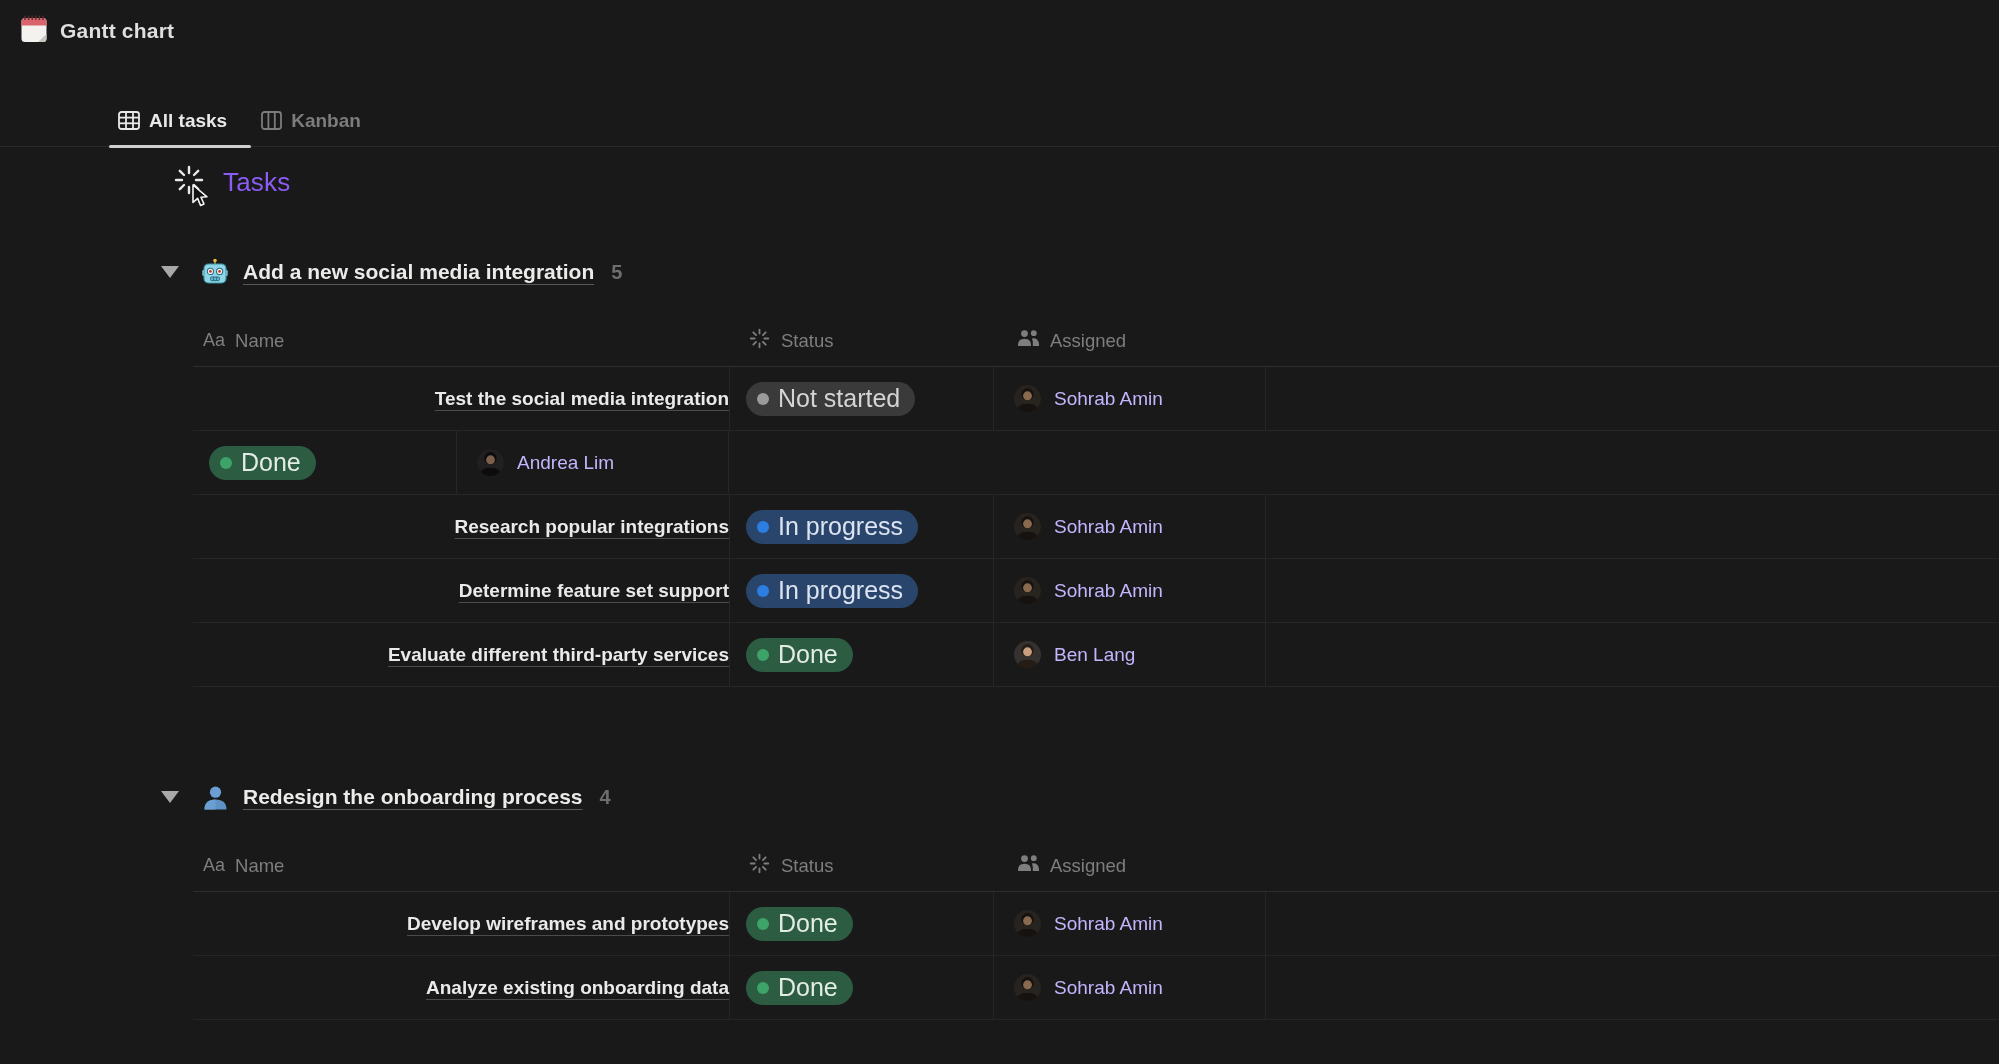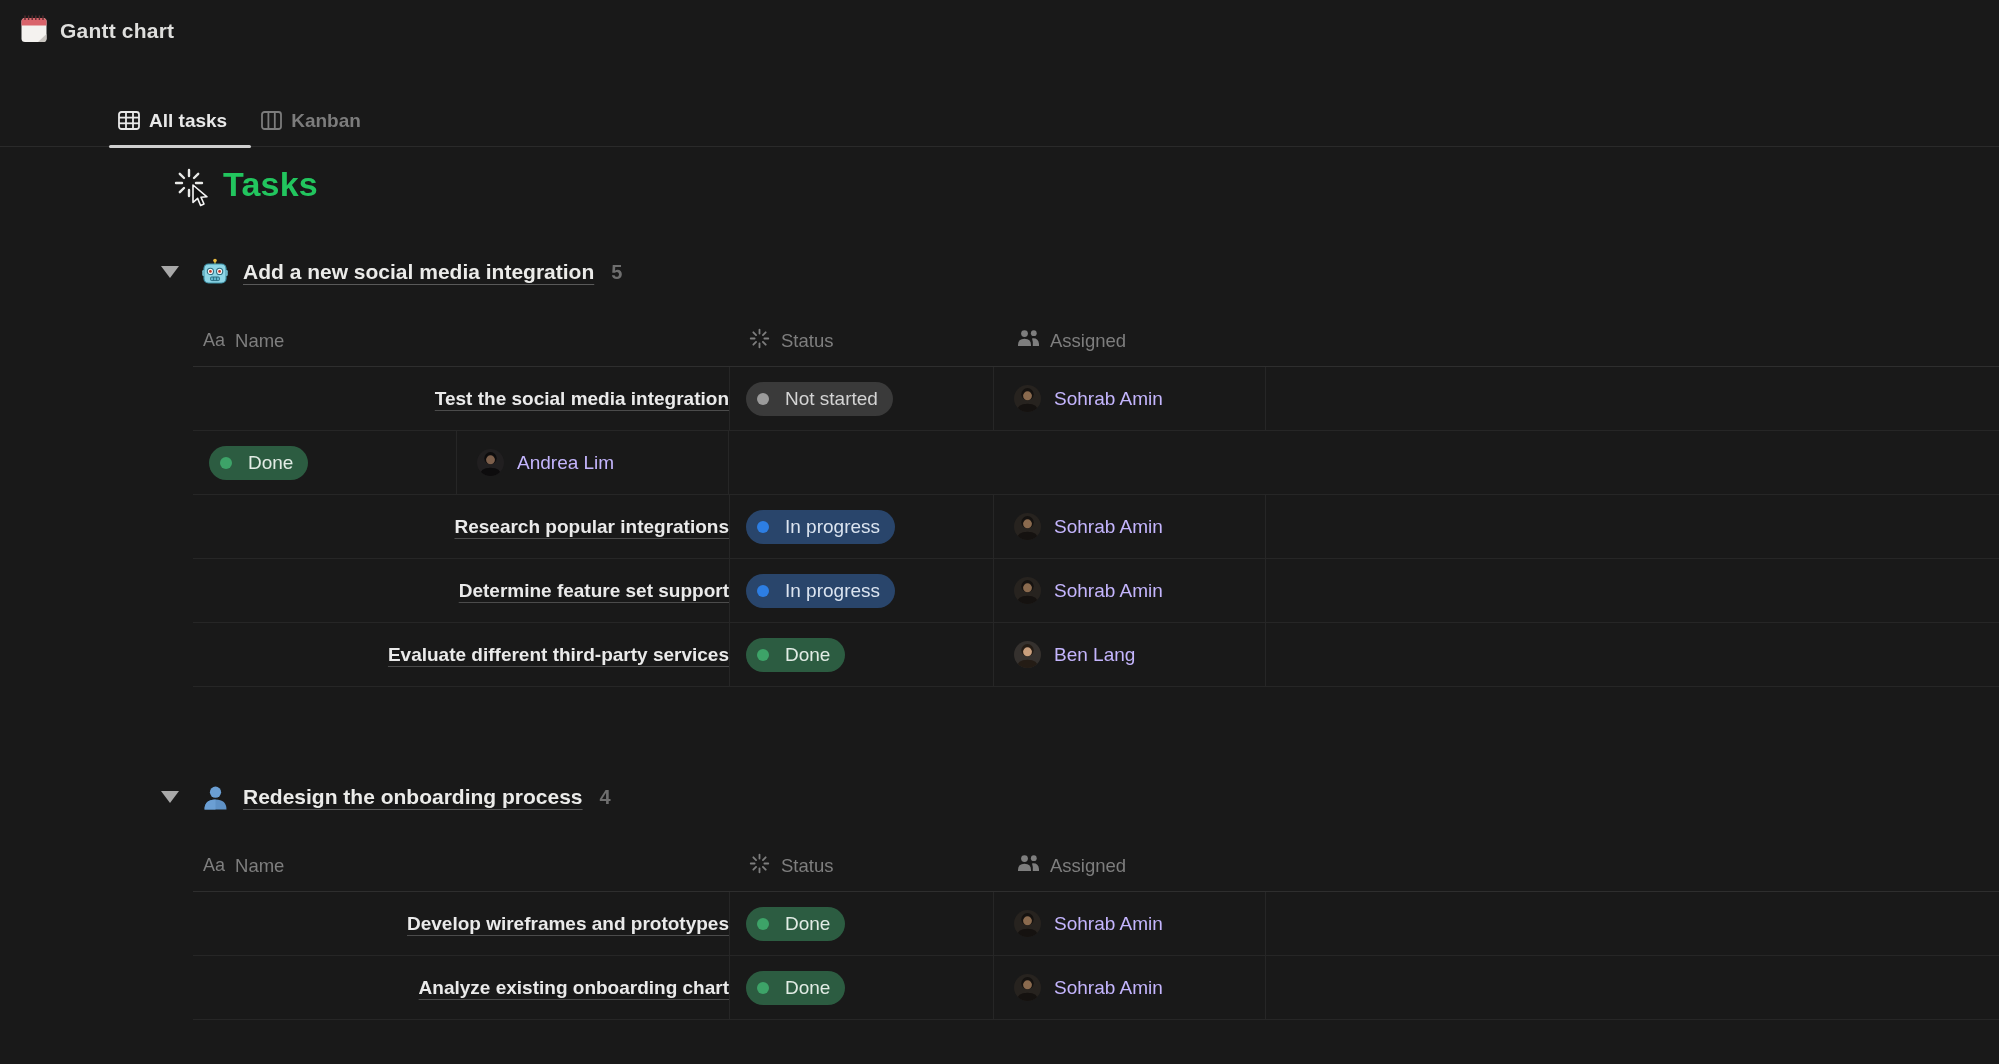--- a/index.html
+++ b/index.html
@@ -14,21 +14,21 @@
   
   .tabbar{position:absolute;left:0;top:95px;width:100%;height:52px;box-sizing:border-box;
     border-bottom:1px solid #2a2a2a;display:flex;align-items:center;padding-left:118px;gap:34px;}
   .tab{display:flex;align-items:center;gap:9px;font-size:19px;font-weight:600;height:100%;position:relative;cursor:default;}
   .tab.active{color:#e9e9e9;}
   .tab.active::after{content:'';position:absolute;left:-9px;right:-24px;bottom:-1.5px;height:3px;border-radius:2px;background:#cfcfcf;}
   .tab.inactive{color:#7c7c7c;}
   .tab svg{display:block;}
   
   .heading{position:absolute;left:174px;top:165px;display:flex;align-items:center;gap:19px;}
-  .heading-title{font-size:34px;font-weight:700;color:#22c55e;letter-spacing:.2px;}
+  .heading-title{font-size:26px;font-weight:400;color:#8b5cf6;letter-spacing:.2px;}
   .cursor{position:absolute;left:191px;top:184px;z-index:5;}
   
   .group{position:absolute;left:0;width:1999px;margin-left:28px;}
   .group.g0{top:252px;}
   .group.g1{top:777px;}
   .group-head{margin-left:133px;height:40px;display:flex;align-items:center;}
   .toggle{width:0;height:0;border-left:9px solid transparent;border-right:9px solid transparent;
     border-top:12px solid #a8a8a8;margin-right:22px;cursor:default;}
   .g-emoji{width:28px;height:28px;margin-right:14px;display:flex;align-items:center;justify-content:center;}
   .g-title{font-size:21px;font-weight:700;color:#ebebe9;text-decoration:underline;
@@ -43,22 +43,22 @@
   .th-name .aa{font-size:18px;color:#7e7e7e;}
   .th-status{width:264px;padding-left:19px;gap:11px;}
   .th-assigned{width:272px;padding-left:23px;gap:10px;}
   .th-fill{flex:1;}
   .trow{display:flex;height:64px;box-sizing:border-box;border-bottom:1px solid #262626;font-size:19px;}
   .td{display:flex;align-items:center;box-sizing:border-box;height:100%;}
   .td-name{width:537px;padding-left:10px;border-right:1px solid #262626;justify-content:flex-end;}
   .task-name{font-weight:600;color:#eaeaea;text-decoration:underline;
     text-decoration-color:rgba(255,255,255,.22);text-underline-offset:5px;text-decoration-thickness:1px;}
   .td-status{width:264px;padding-left:16px;border-right:1px solid #262626;}
-  .pill{display:inline-flex;align-items:center;gap:16px;height:34px;padding:0 15px 0 11px;
-    border-radius:17px;font-size:19px;white-space:nowrap;justify-content:center;}
+  .pill{display:inline-flex;align-items:center;gap:9px;height:34px;padding:0 15px 0 11px;
+    border-radius:17px;font-size:25px;white-space:nowrap;justify-content:center;}
   .dot{width:12px;height:12px;border-radius:50%;flex:0 0 auto;}
   .td-assigned{width:272px;padding-left:20px;border-right:1px solid #262626;gap:13px;}
   .avatar{width:27px;height:27px;border-radius:50%;overflow:hidden;flex:0 0 auto;}
   .person-name{color:#c4b5fd;}
   .td-fill{flex:1;}
 </style>
 </head>
 <body>
 
 <div class="page-header">
@@ -359,21 +359,21 @@
                   <circle cx="14" cy="11.2" r="4.6" fill="#8a6a4e"></circle>
                   <path d="M3 28 q0-8.5 11-8.5 q11 0 11 8.5 z" fill="#151210"></path>
                 </svg></span>
       <span class="person-name">Sohrab Amin</span>
     </div>
     <div class="td td-fill"></div>
   </div>
 
   <div class="trow">
     <div class="td td-name">
-      <span class="task-name">Analyze existing onboarding chart</span>
+      <span class="task-name">Analyze existing onboarding data</span>
     </div>
     <div class="td td-status">
       <span class="pill" style="background: rgb(44, 92, 65); color: rgb(226, 236, 229);">
         <span class="dot" style="background: rgb(61, 163, 104);"></span>
         <span>Done</span>
       </span>
     </div>
     <div class="td td-assigned">
       <span class="avatar"><svg width="27" height="27" viewBox="0 0 28 28">
                   <rect width="28" height="28" fill="#27231f"></rect>

